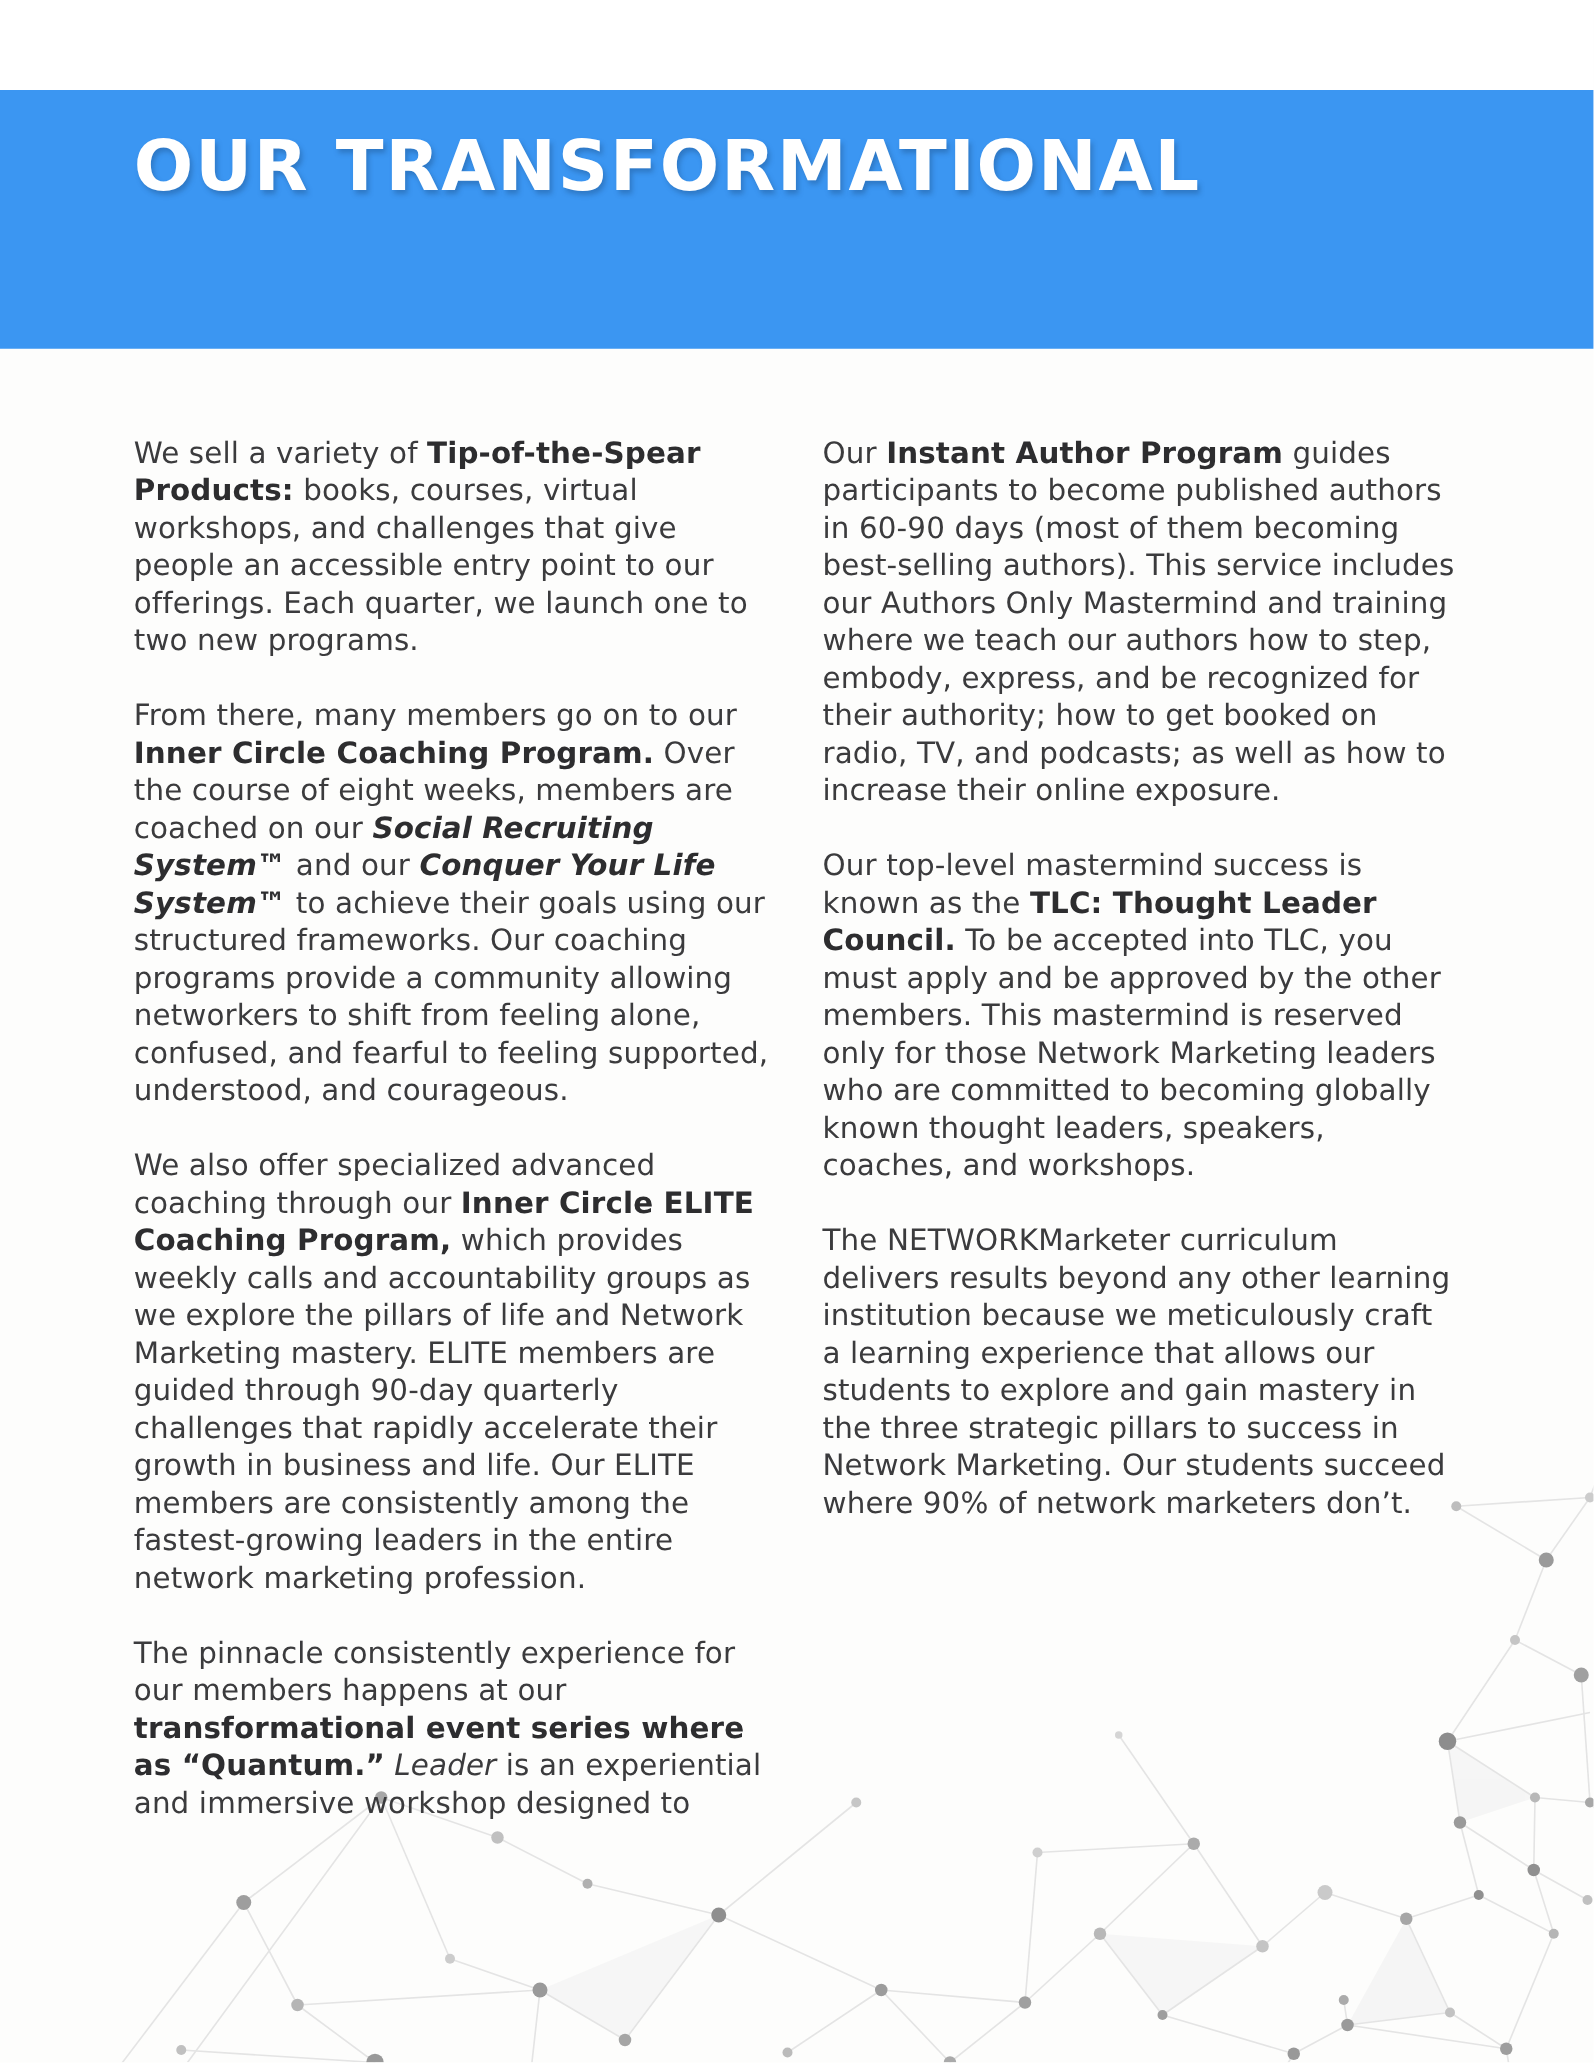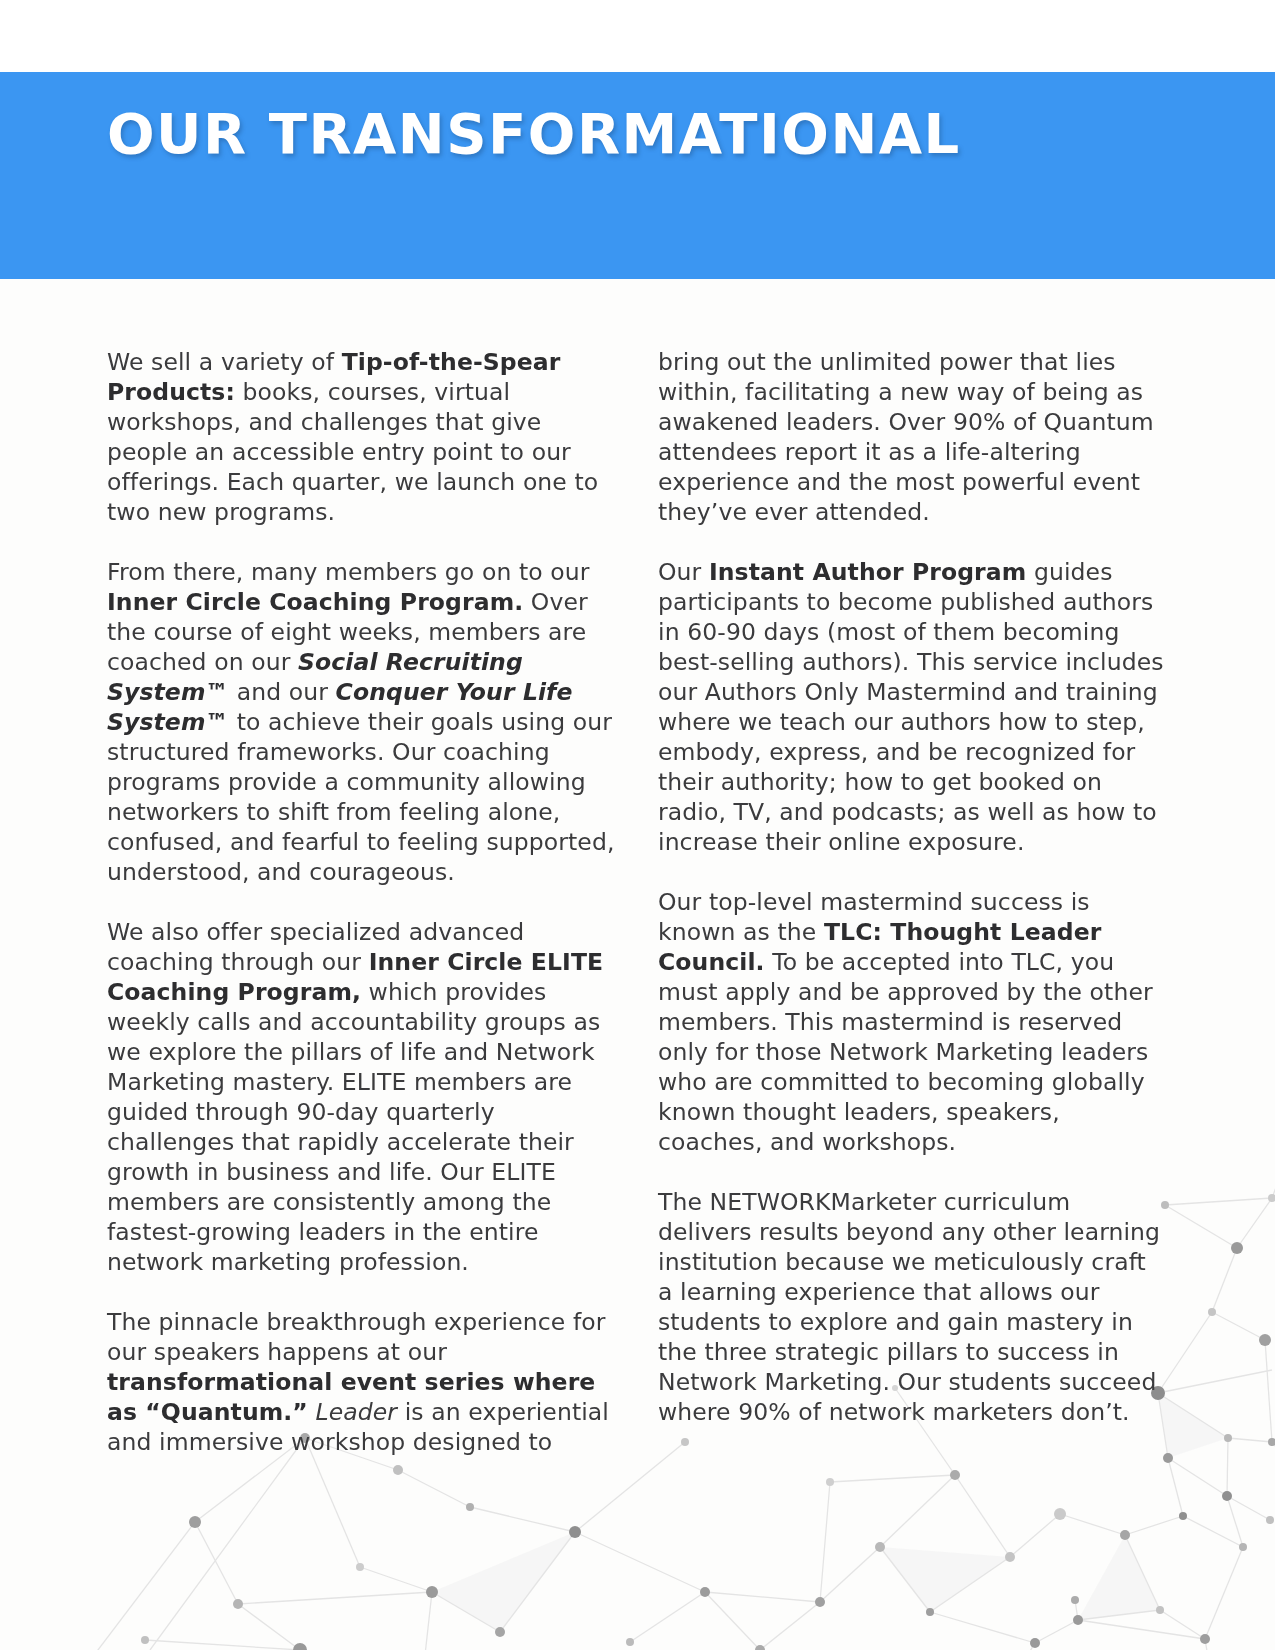--- a/index.html
+++ b/index.html
@@ -195,23 +195,22 @@
       <circle cx="195" cy="1522" r="6" fill="#9e9e9e"></circle>
       <circle cx="145" cy="1640" r="4" fill="#c0c0c0"></circle>
     </g>
   </svg>
 
   <div class="columns">
     <div class="col">
         <p class="para"><span>We sell a variety of </span><strong>Tip-of-the-Spear Products:</strong><span> books, courses, virtual workshops, and challenges that give people an accessible entry point to our offerings. Each quarter, we launch one to two new programs.</span></p>
         <p class="para"><span>From there, many members go on to our </span><strong>Inner Circle Coaching Program.</strong><span> Over the course of eight weeks, members are coached on our </span><strong class="bi">Social Recruiting System™</strong><span> and our </span><strong class="bi">Conquer Your Life System™</strong><span> to achieve their goals using our structured frameworks. Our coaching programs provide a community allowing networkers to shift from feeling alone, confused, and fearful to feeling supported, understood, and courageous.</span></p>
         <p class="para"><span>We also offer specialized advanced coaching through our </span><strong>Inner Circle ELITE Coaching Program,</strong><span> which provides weekly calls and accountability groups as we explore the pillars of life and Network Marketing mastery. ELITE members are guided through 90-day quarterly challenges that rapidly accelerate their growth in business and life. Our ELITE members are consistently among the fastest-growing leaders in the entire network marketing profession.</span></p>
-        <p class="para"><span>The pinnacle breakthrough experience for our speakers happens at our </span><strong>transformational event series where as “Quantum.”</strong><span> </span><em>Leader</em><span> is an experiential and immersive workshop designed to</span></p>
+        <p class="para"><span>The pinnacle consistently experience for our members happens at our </span><strong>transformational event series where as “Quantum.”</strong><span> </span><em>Leader</em><span> is an experiential and immersive workshop designed to</span></p>
       </div>
     <div class="col">
-        <p class="para"><span>bring out the unlimited power that lies within, facilitating a new way of being as awakened leaders. Over 90% of Quantum attendees report it as a life-altering experience and the most powerful event they’ve ever attended.</span></p>
         <p class="para"><span>Our </span><strong>Instant Author Program</strong><span> guides participants to become published authors in 60-90 days (most of them becoming best-selling authors). This service includes our Authors Only Mastermind and training where we teach our authors how to step, embody, express, and be recognized for their authority; how to get booked on radio, TV, and podcasts; as well as how to increase their online exposure.</span></p>
         <p class="para"><span>Our top-level mastermind success is known as the </span><strong>TLC: Thought Leader Council.</strong><span> To be accepted into TLC, you must apply and be approved by the other members. This mastermind is reserved only for those Network Marketing leaders who are committed to becoming globally known thought leaders, speakers, coaches, and workshops.</span></p>
         <p class="para"><span>The NETWORKMarketer curriculum delivers results beyond any other learning institution because we meticulously craft a learning experience that allows our students to explore and gain mastery in the three strategic pillars to success in Network Marketing. Our students succeed where 90% of network marketers don’t.</span></p>
       </div>
   </div>
 
 </div>
 
 </body></html>

